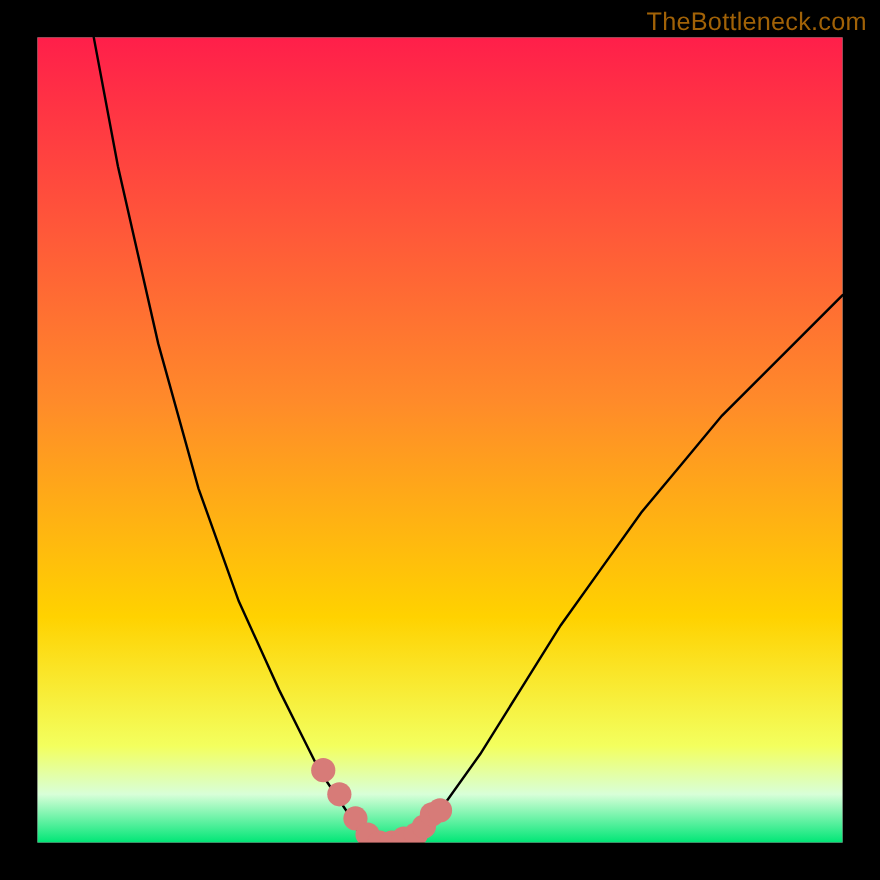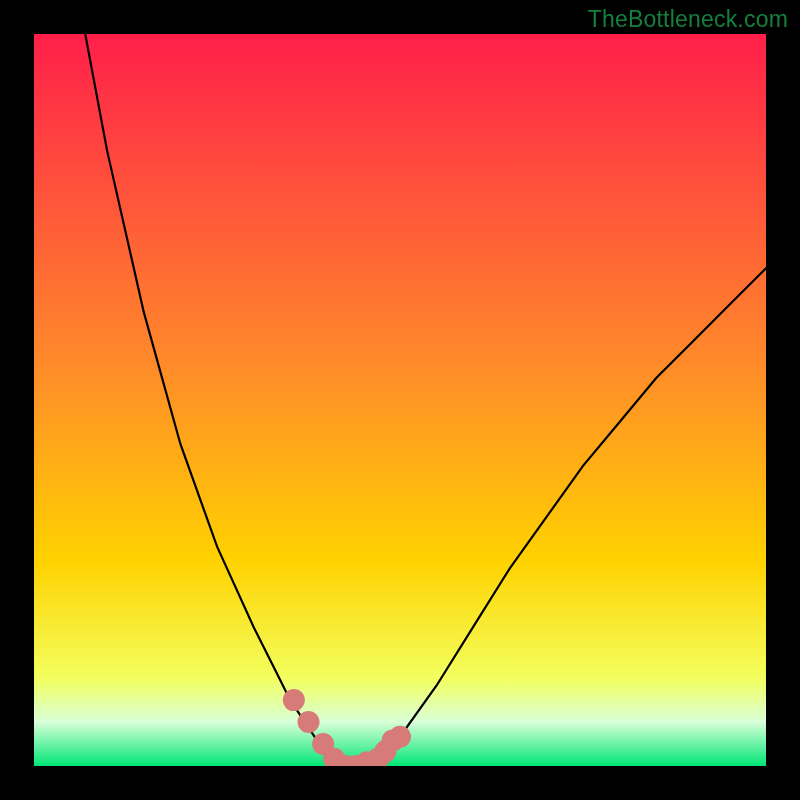--- a/index.html
+++ b/index.html
@@ -9,21 +9,21 @@
     width: 800px;
     height: 800px;
     overflow: hidden;
     position: relative;
     font-family: Arial, Helvetica, sans-serif;
   }
   .watermark {
     position: absolute;
     top: 6px;
     right: 12px;
-    color: #15803d;
+    color: #a16207;
     font-size: 23px;
     font-weight: 400;
     letter-spacing: 0.2px;
     z-index: 20;
   }
   .chart-stage {
     position: absolute;
     left: 0;
     top: 0;
     width: 800px;

